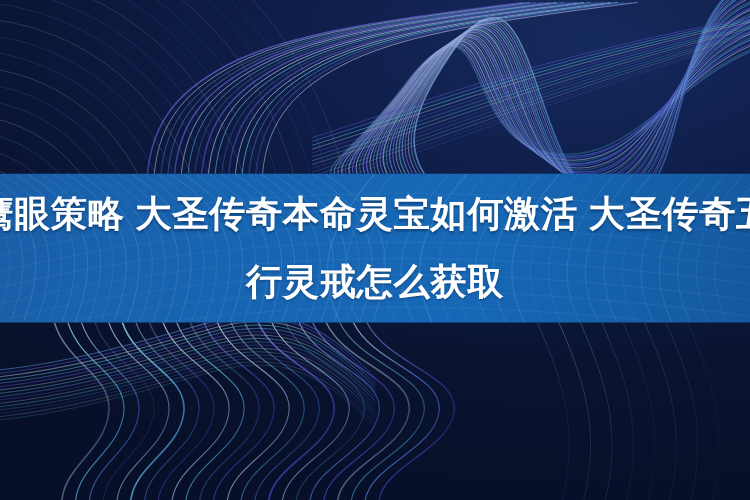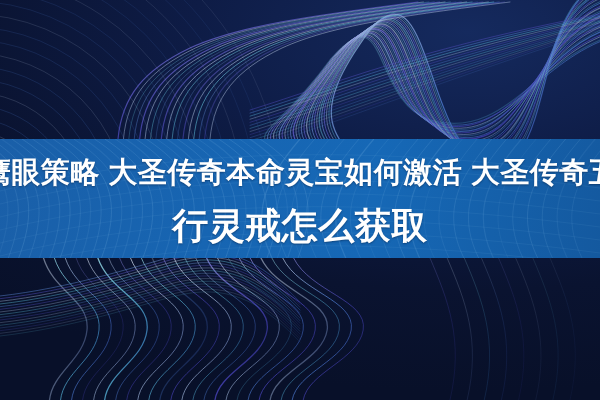--- a/index.html
+++ b/index.html
@@ -71,21 +71,21 @@
   .headline-line {
     color: #ffffff;
     font-size: 29px;
     font-weight: bold;
     line-height: 40px;
     letter-spacing: 0.5px;
     white-space: nowrap;
     text-shadow: 0 1px 2px rgba(4, 24, 56, 0.45);
   }
   .headline-line.line2 {
-    font-size: 36px;
+    font-size: 29px;
     margin-top: 12px;
   }
 </style>
 </head>
 <body>
 
 <div id="banner">
 
   <div class="layer" id="bg-base"></div>
 

